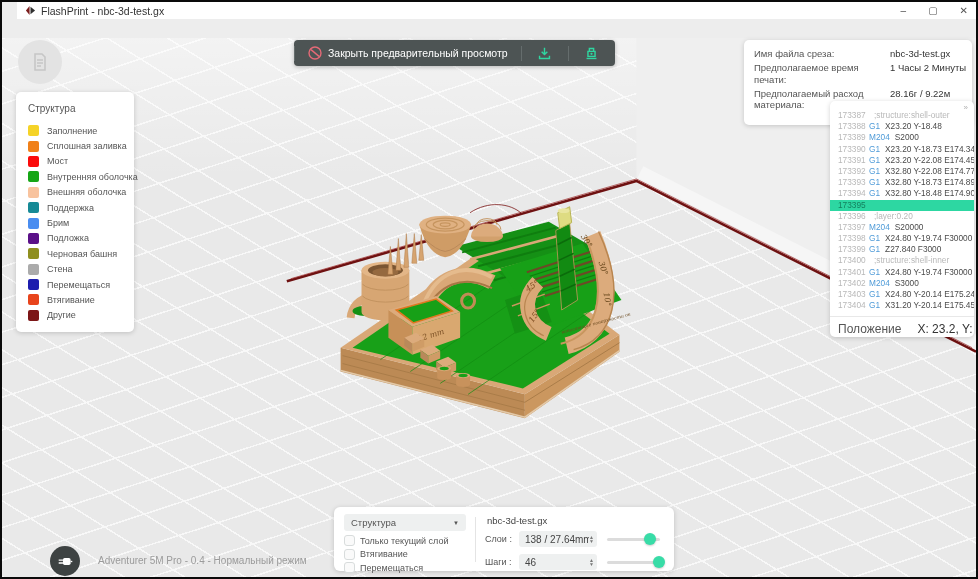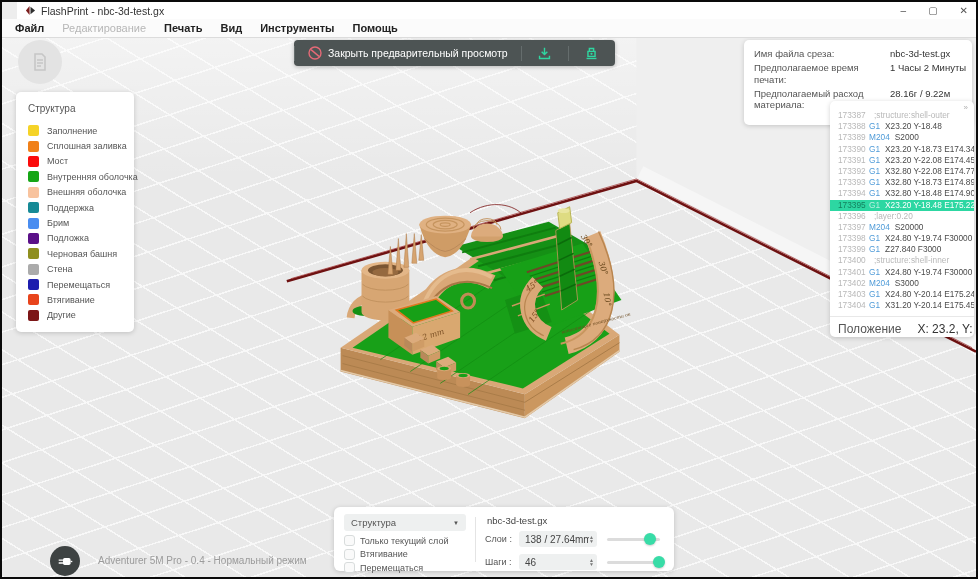--- a/index.html
+++ b/index.html
@@ -58,21 +58,21 @@
   
   #gcode{left:828px;top:99px;width:144px;height:236px;padding:9px 0 0 0;}
   #gcode .expand{position:absolute;top:2px;right:6px;font-size:8px;color:#b0b0b0;cursor:pointer;}
   #glines{height:202px;overflow:hidden;}
   .gline{display:flex;gap:5px;padding-left:8px;height:11.2px;line-height:11.2px;
     font-size:8.3px;white-space:nowrap;overflow:hidden;}
   .gline .gn{width:26px;flex:0 0 auto;color:#b8b8b8;}
   .gline .gc{color:#4f9bd8;}
   .gline .gt{color:#4a4a4a;}
   .gline.comment .gt{color:#b8b8b8;}
-  .gline.hl{background:#2dd7a2;}
+  .gline.hl{background:#2dd7a2;flex-direction:column;}
   .gline.hl .gn{color:#14805e;}
   .gline.hl .gc{color:#b9efe0;}
   .gline.hl .gt{color:#ffffff;}
   #gpos{border-top:1px solid #e8e8e8;margin-top:4px;padding:5px 6px 0 8px;display:flex;gap:16px;
     font-size:12px;white-space:nowrap;overflow:hidden;}
   #gpos .plabel{color:#555;}
   #gpos .pvalue{color:#333;}
   
   #controls{left:332px;top:505px;width:340px;height:64px;border-radius:6px;display:flex;padding:7px 10px 6px 10px;}
   #ctrl-left{width:122px;flex:0 0 auto;}
@@ -111,29 +111,20 @@
         <path d="M11,6 L6,2 L6,10 Z" fill="#303030"></path>
     </svg>
     <span>FlashPrint - nbc-3d-test.gx</span>
     <div id="win-controls">
       <span>–</span>
       <span>▢</span>
       <span>✕</span>
     </div>
   </div>
 
-  <div id="menubar">
-
-  <span class="mitem">Файл</span>
-      <span class="mitem disabled">Редактирование</span>
-      <span class="mitem">Печать</span>
-      <span class="mitem">Вид</span>
-      <span class="mitem">Инструменты</span>
-      <span class="mitem">Помощь</span>
-    </div>
 
   <div id="viewport">
     <svg id="scene" viewBox="0 36 978 543" preserveAspectRatio="none">
 
       <polygon points="637,180 978,353 978,36 637,36" fill="#efefef"></polygon>
       <path d="M641,171 L978,342" stroke="#f6f6f6" stroke-width="13" fill="none"></path>
 
       <g>
         <path d="M286,281 L637,180 L978,352" fill="none" stroke="#6e1111" stroke-width="2.6"></path>
         <path d="M290,278.5 L637,178 L974,348" fill="none" stroke="#a64040" stroke-width="0.8"></path>

